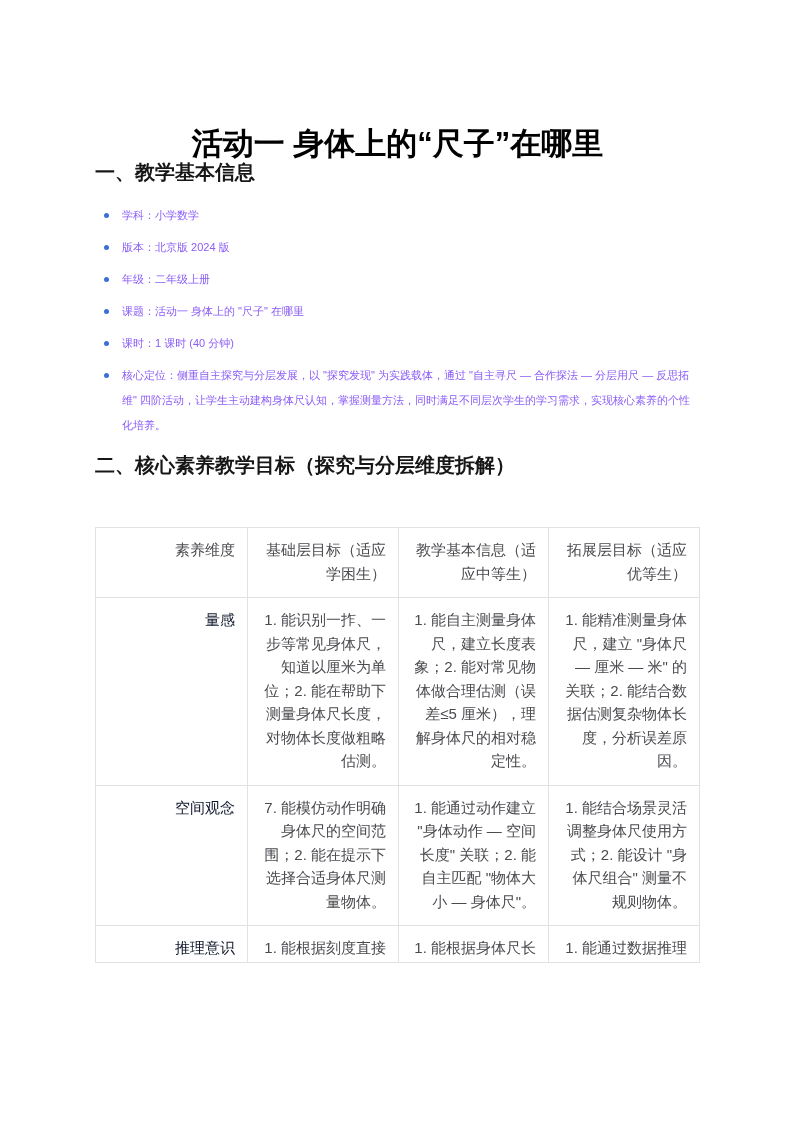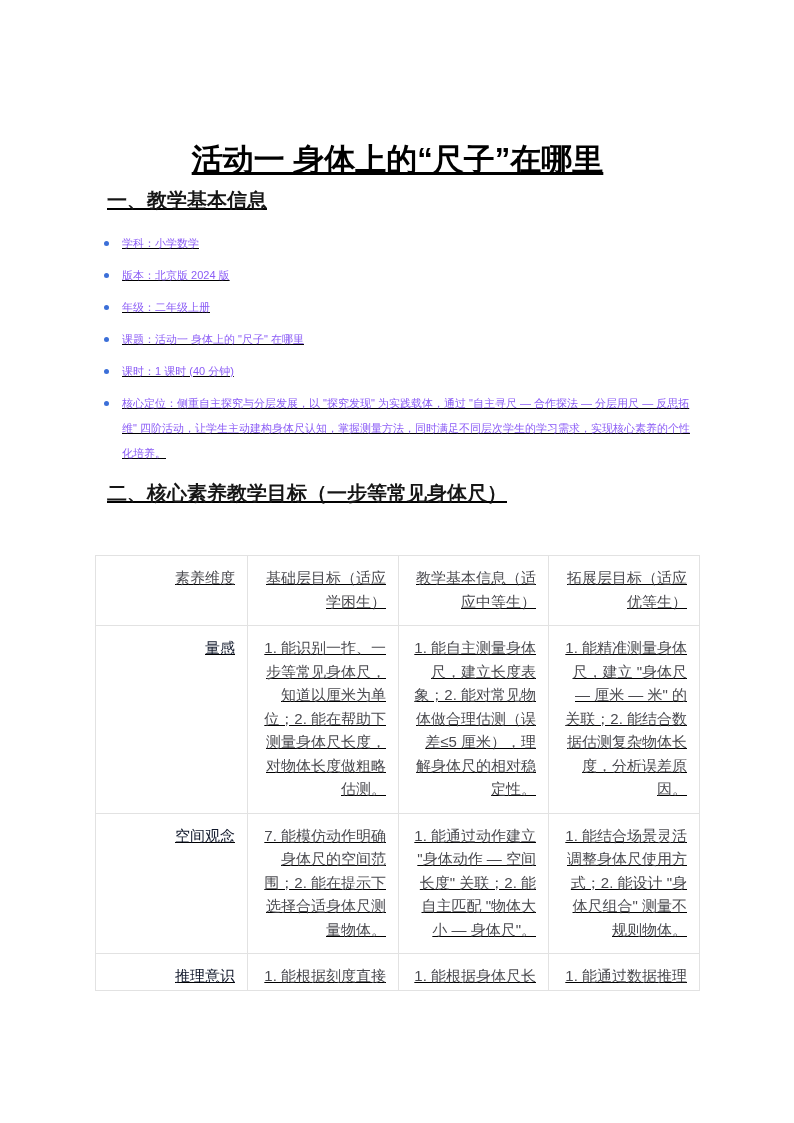--- a/index.html
+++ b/index.html
@@ -5,30 +5,30 @@
   html,body { margin:0; padding:0; background:#ffffff; }
   body {
     width:794px; height:1123px;
     font-family:"Liberation Sans","DejaVu Sans",sans-serif;
     -webkit-font-smoothing:antialiased;
   }
   .page {
     position:relative; width:794px; height:1123px;
     background:#ffffff; overflow:hidden;
   }
-  .content { padding:17px 94px 0 95px;text-decoration:underline; }
+  .content { padding:1px 94px 0 95px; }
 
   .doc-title {
     margin:0; padding-top:126px;
     font-size:31px; line-height:34px; font-weight:700;
     color:#000000; text-align:center; white-space:nowrap;
   }
 
   h2.sec {
-    margin:12px; font-size:20px; line-height:22px;
+    margin:0; font-size:20px; line-height:22px;
     font-weight:700; color:#161616;
   }
   .sec1 { margin-top:53px; }
   .sec2 { margin-top:8px; }
 
   ul.info {
     list-style:none; margin:20px 0 16px 0; padding:0;
     font-size:11px; color:#8b5cf6;
   }
   ul.info li {
@@ -90,21 +90,21 @@
           <span>课时：1 课时 (40 分钟)</span>
         </li>
         <li>
           <span class="dot"></span>
           <span>核心定位：侧重自主探究与分层发展，以 "探究发现" 为实践载体，通过 "自主寻尺 — 合作探法 — 分层用尺 — 反思拓维" 四阶活动，让学生主动建构身体尺认知，掌握测量方法，同时满足不同层次学生的学习需求，实现核心素养的个性化培养。</span>
         </li>
       </ul>
     </section>
 
     <section>
-      <h2 class="sec sec2">二、核心素养教学目标（一步等常见身体尺）</h2>
+      <h2 class="sec sec2">二、核心素养教学目标（探究与分层维度拆解）</h2>
 
       <div class="table-clip">
         <table class="obj">
           <colgroup>
             <col style="width:152px">
             <col style="width:151px">
             <col style="width:150px">
             <col style="width:151px">
           </colgroup>
           <thead>

